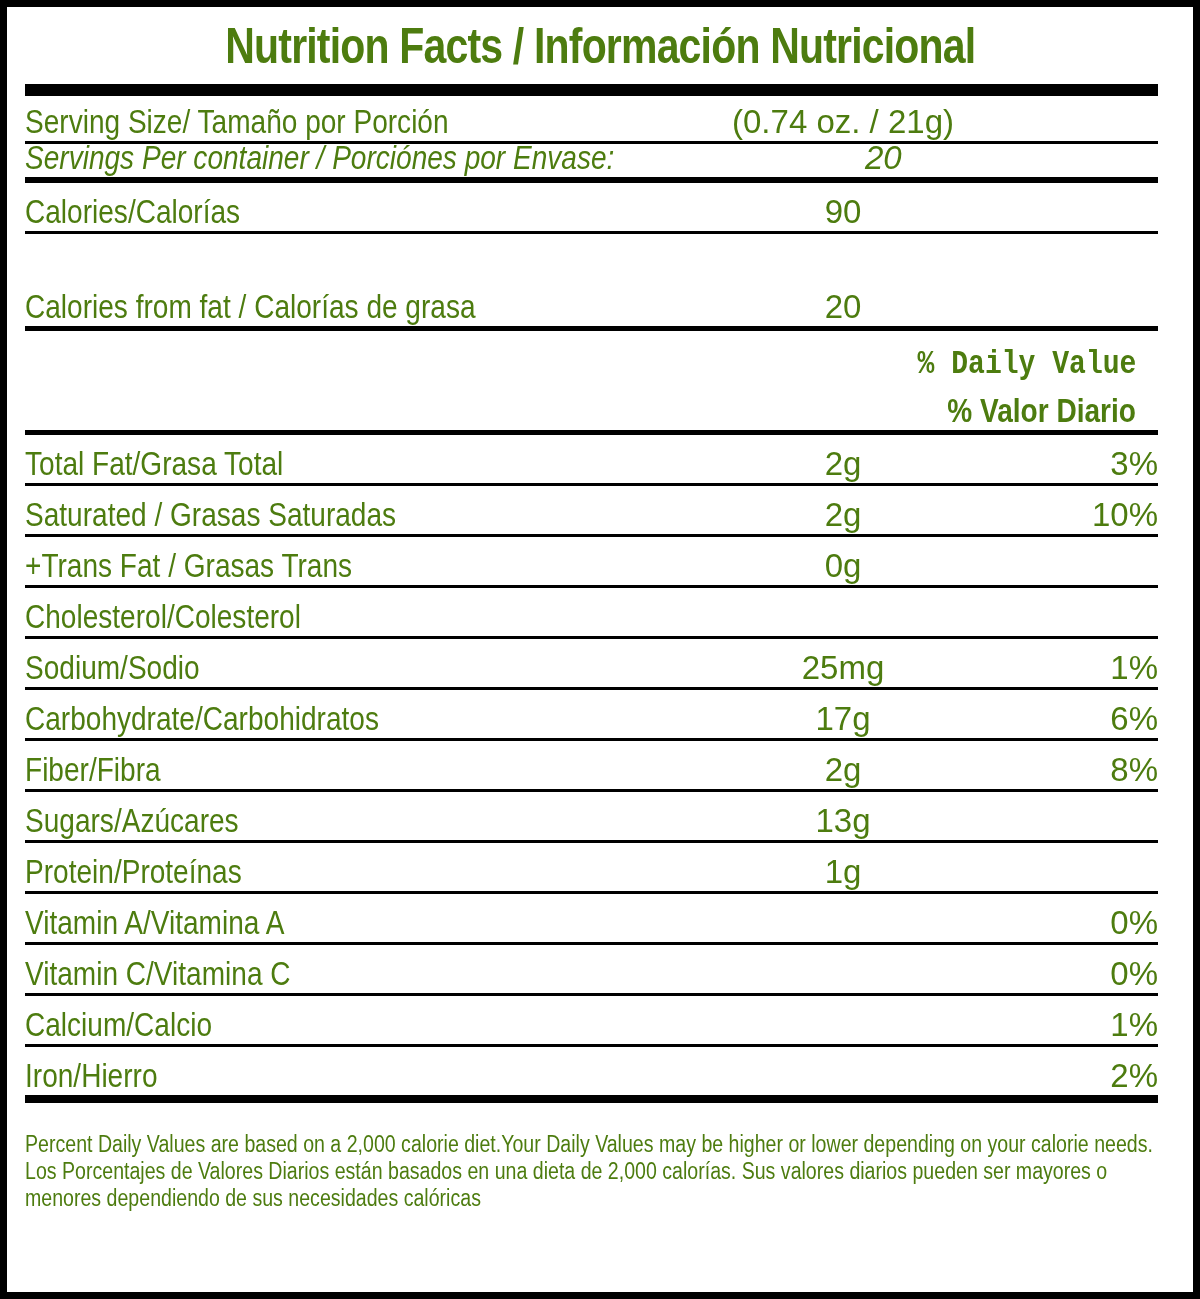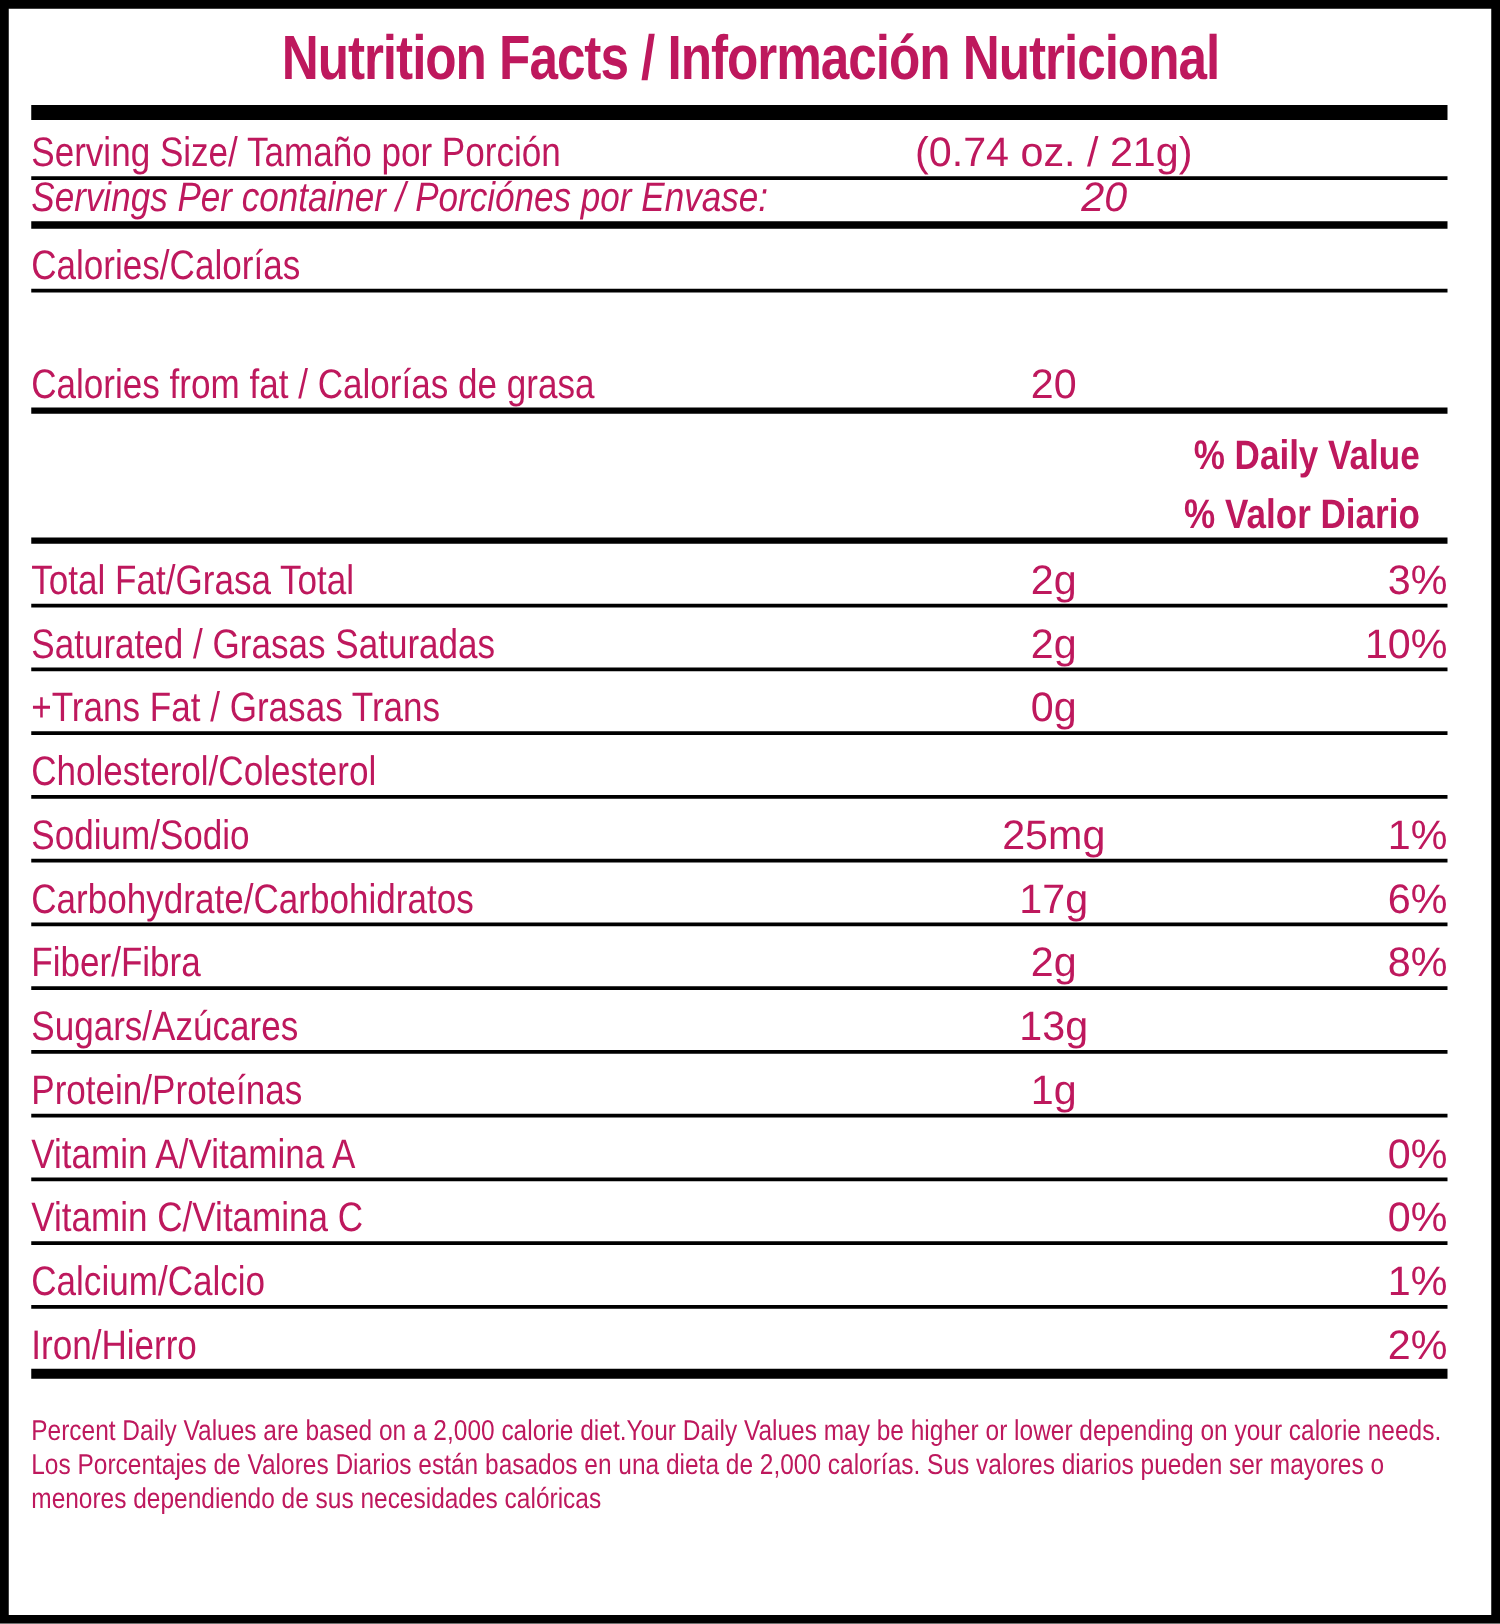--- a/index.html
+++ b/index.html
@@ -6,21 +6,21 @@
     margin: 0;
     padding: 0;
     background: #ffffff;
   }
   .stage {
     position: relative;
     width: 1200px;
     height: 1299px;
     background: #ffffff;
     font-family: "Liberation Sans", sans-serif;
-    color: #be185d;
+    color: #4d7c0f;
   }
   .label-box {
     position: absolute;
     inset: 0;
     border: 7px solid #000000;
     box-sizing: border-box;
     background: #ffffff;
     overflow: hidden;
   }
   .content {
@@ -70,21 +70,21 @@
   .row .pct {
     flex: 0 0 150px;
     text-align: right;
     white-space: nowrap;
   }
   .row.h-serving   { height: 48px; }
   .row.h-servings  { height: 39px; border-bottom-width: 6px; font-style: italic; }
   .row.h-amount    { height: 53px; border-bottom-width: 4px; }
   .row.h-calories  { height: 51px; }
   .row.h-calfat    { height: 57px; border-bottom-width: 5px; margin-top: 40px; }
-  .row.h-dven      { height: 52px; border-bottom: none; }
+  .row.h-dven      { height: 52px; border-bottom: none; font-family: Liberation Mono, monospace; }
   .row.h-dves      { height: 52px; border-bottom-width: 5px; }
   .row.h-iron      { height: 56px; border-bottom-width: 8px; }
   .bold { font-weight: bold; }
   .dv-head {
     justify-content: flex-end;
   }
   .dv-head .dvh-text {
     display: inline-block;
     font-weight: bold;
     white-space: nowrap;
@@ -129,20 +129,21 @@
 
       <div class="row h-servings">
         <span class="lbl">Servings Per container / Porciónes por Envase:</span>
         <span class="val">20</span>
         <span class="pct"></span>
       </div>
 
 
       <div class="row h-calories">
         <span class="lbl">Calories/Calorías</span>
+        <span class="val">90</span>
         <span class="pct"></span>
       </div>
 
       <div class="row h-calfat">
         <span class="lbl">Calories from fat / Calorías de grasa</span>
         <span class="val">20</span>
         <span class="pct"></span>
       </div>
 
       <div class="row h-dven dv-head">

